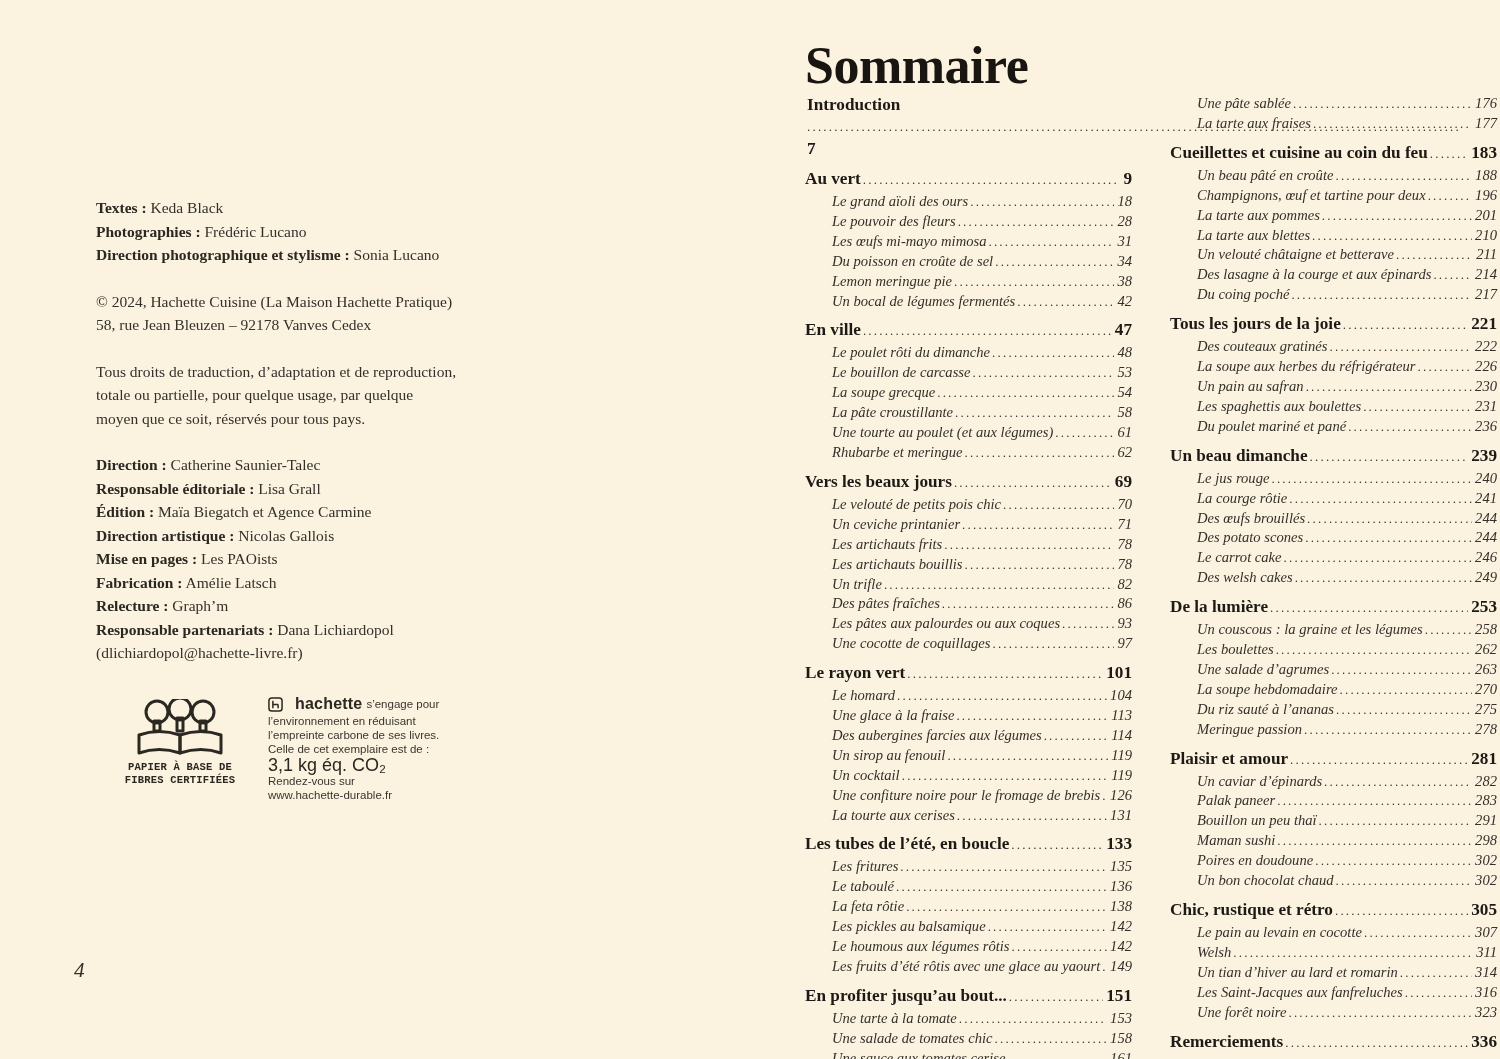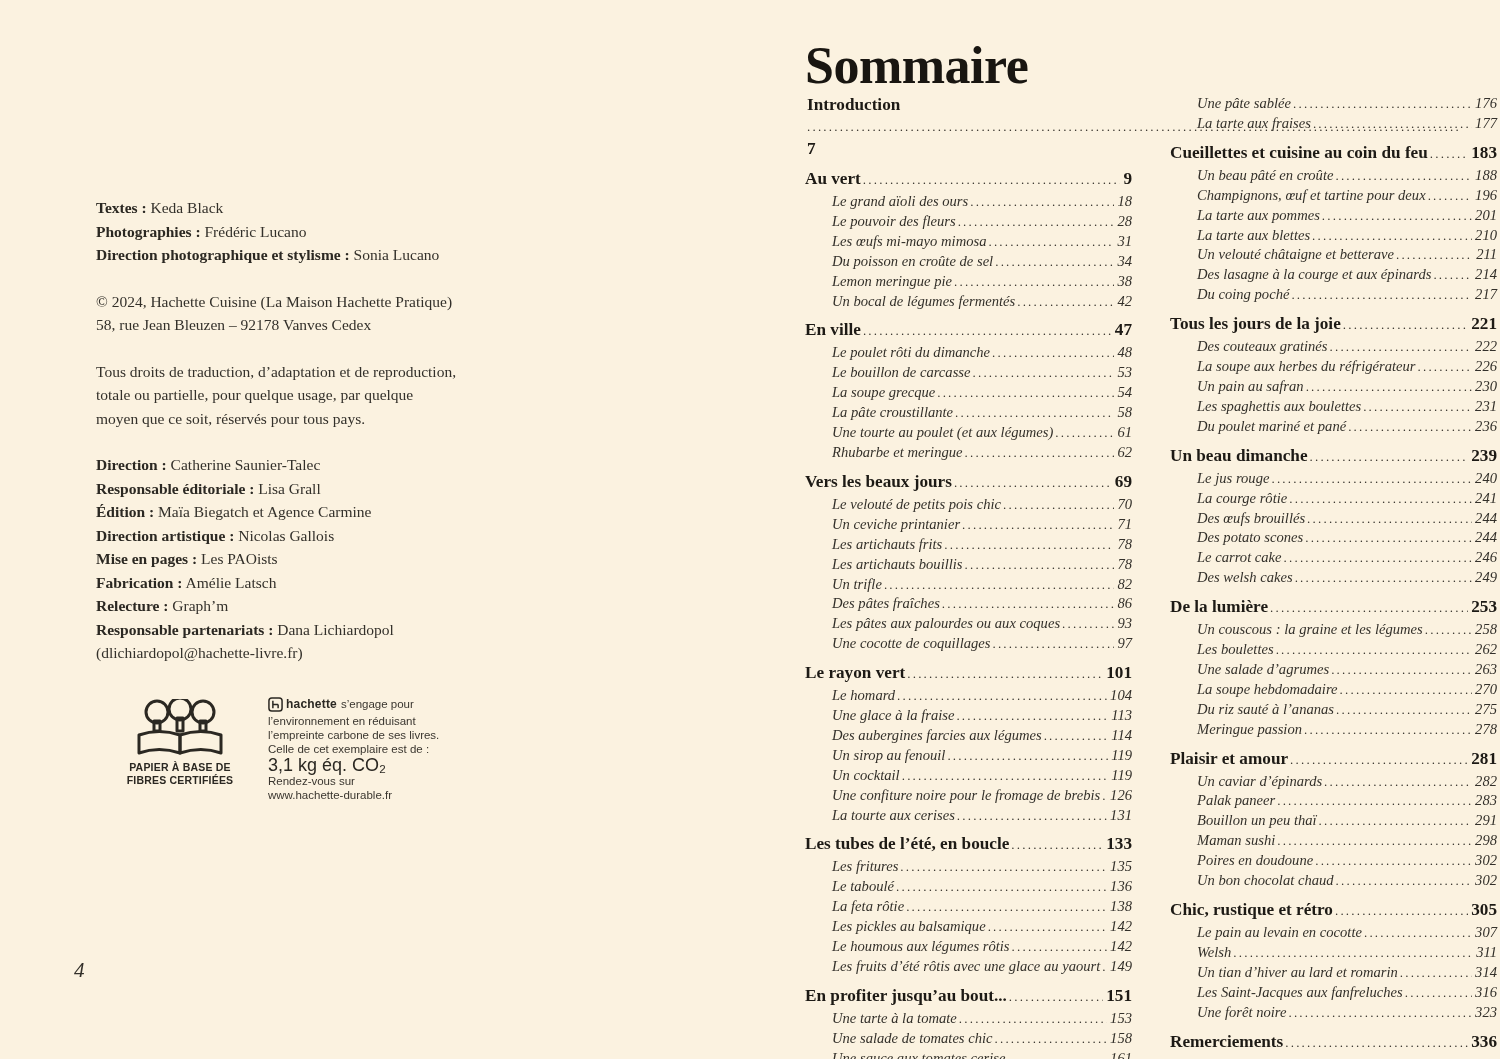--- a/index.html
+++ b/index.html
@@ -18,30 +18,30 @@
   .colophon {
     position:absolute; left:88px; top:196px; width:440px;
     font-size:15.5px; line-height:23.5px; color:#33302a;
   }
   .block { margin-bottom:23px; }
   .cline b { font-weight:700; color:#2b2822; }
 
   .eco-block { display:flex; margin-top:32px; }
   .eco-left { width:168px; text-align:center; padding-top:2px; }
   .eco-caption {
-    font-family:Liberation Sans, sans-serif;
+    font-family:Liberation Mono, monospace;
     font-size:10.5px; font-weight:700; line-height:13px; color:#2b2822;
     margin-top:4px; letter-spacing:.2px;
   }
   .eco-right {
     font-family:"Liberation Sans","DejaVu Sans",sans-serif;
     font-size:11.5px; line-height:14px; color:#3a362f; padding-left:4px;
   }
   .eco-brand-line { display:flex; align-items:center; margin-bottom:2px; }
-  .eco-brand { font-size:12px; font-weight:700; color:#2b2822; margin:0 4px 0 3px; letter-spacing:.2px; }
+  .eco-brand { font-size:16px; font-weight:700; color:#2b2822; margin:0 4px 0 12px; letter-spacing:.2px; }
   .eco-co2 { font-size:18px; color:#2b2822; margin:2px 0; }
   .folio {
     position:absolute; left:66px; top:958px;
     font-style:italic; font-size:21px; color:#33302a;
   }
 
   
   .toc-title {
     position:absolute; left:55px; top:36px;
     font-size:52px; font-weight:700; color:#191611; letter-spacing:-0.5px;

